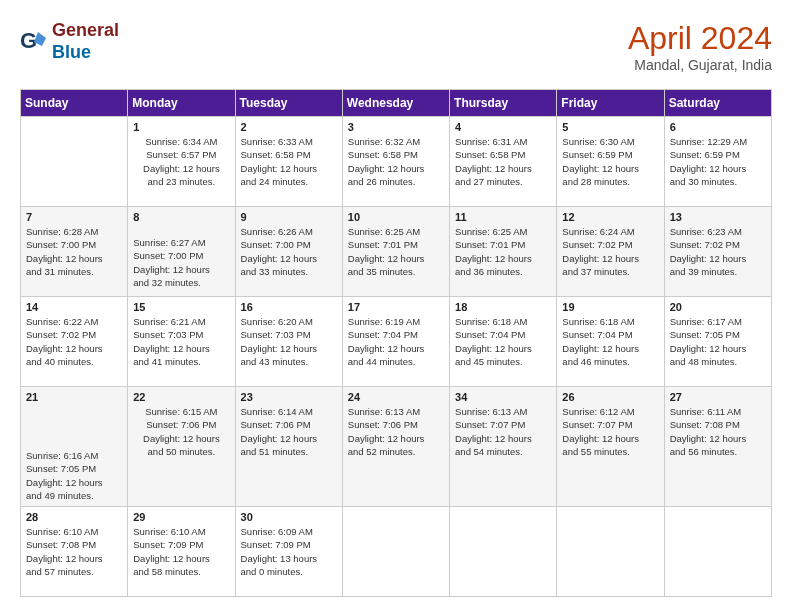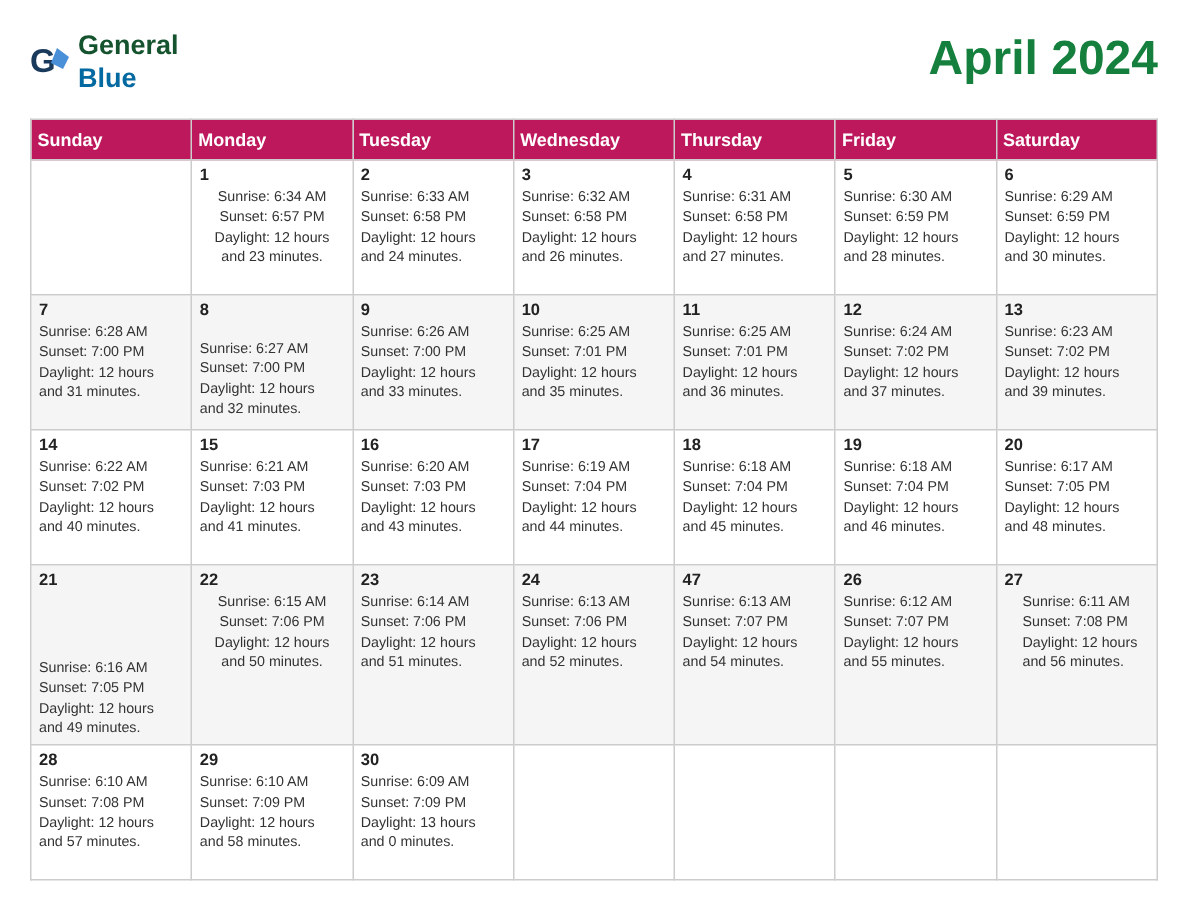--- a/index.html
+++ b/index.html
@@ -20,46 +20,46 @@
       display: flex;
       align-items: center;
     }
     .logo-text {
       font-size: 18px;
       font-weight: bold;
       color: #1a3a5c;
       line-height: 1.2;
     }
     .logo-text span {
-      color: #14532d;
+      color: #7f1d1d;
     }
     .logo-icon {
       width: 28px;
       height: 28px;
       margin-right: 4px;
     }
     .title-block {
       text-align: right;
     }
     .month-title {
       font-size: 32px;
-      font-weight: bold;
-      color: #15803d;
+      font-weight: normal;
+      color: #c2410c;
     }
     .location {
       font-size: 14px;
       color: #555;
     }
     table {
       width: 100%;
       border-collapse: collapse;
       table-layout: fixed;
     }
     th {
-      background-color: #be185d;
+      background-color: #4c1d95;
       color: #fff;
       font-size: 12px;
       font-weight: bold;
       padding: 6px 4px;
       text-align: left;
       border: 1px solid #ccc;
     }
     td {
       border: 1px solid #ccc;
       vertical-align: top;
@@ -94,20 +94,21 @@
       <text x="0" y="20" font-size="22" font-weight="bold" fill="#1a3a5c">G</text>
       <polygon points="18,4 26,10 22,18 14,14" fill="#4a90d9"></polygon>
     </svg>
     <div class="logo-text">
       <div><span>General</span></div>
       <div><span style="color:#0369a1">Blue</span></div>
     </div>
   </div>
   <div class="title-block">
     <div class="month-title">April 2024</div>
+    <div class="location">Mandal, Gujarat, India</div>
   </div>
 </div>
 
 <table>
   <thead>
     <tr>
       <th><span>Sunday</span></th>
       <th><span>Monday</span></th>
       <th><span>Tuesday</span></th>
       <th><span>Wednesday</span></th>
@@ -149,21 +150,21 @@
         </td>
         <td>
           <span class="day-num">5</span>
           <div class="day-info" style="white-space: pre-line;">Sunrise: 6:30 AM
 Sunset: 6:59 PM
 Daylight: 12 hours
 and 28 minutes.</div>
         </td>
         <td>
           <span class="day-num">6</span>
-          <div class="day-info" style="white-space: pre-line;">Sunrise: 6:29 AM
+          <div class="day-info" style="white-space: pre-line;">Sunrise: 12:29 AM
 Sunset: 6:59 PM
 Daylight: 12 hours
 and 30 minutes.</div>
         </td>
       </tr>
       <tr>
         <td>
           <span class="day-num">7</span>
           <div class="day-info" style="white-space: pre-line;">Sunrise: 6:28 AM
 Sunset: 7:00 PM
@@ -287,36 +288,36 @@
 and 51 minutes.</div>
         </td>
         <td>
           <span class="day-num">24</span>
           <div class="day-info" style="white-space: pre-line;">Sunrise: 6:13 AM
 Sunset: 7:06 PM
 Daylight: 12 hours
 and 52 minutes.</div>
         </td>
         <td>
-          <span class="day-num">47</span>
+          <span class="day-num">34</span>
           <div class="day-info" style="white-space: pre-line;">Sunrise: 6:13 AM
 Sunset: 7:07 PM
 Daylight: 12 hours
 and 54 minutes.</div>
         </td>
         <td>
           <span class="day-num">26</span>
           <div class="day-info" style="white-space: pre-line;">Sunrise: 6:12 AM
 Sunset: 7:07 PM
 Daylight: 12 hours
 and 55 minutes.</div>
         </td>
         <td>
           <span class="day-num">27</span>
-          <div class="day-info" style="white-space: pre-line; margin-left: 12px;">Sunrise: 6:11 AM
+          <div class="day-info" style="white-space: pre-line;">Sunrise: 6:11 AM
 Sunset: 7:08 PM
 Daylight: 12 hours
 and 56 minutes.</div>
         </td>
       </tr>
       <tr>
         <td>
           <span class="day-num">28</span>
           <div class="day-info" style="white-space: pre-line;">Sunrise: 6:10 AM
 Sunset: 7:08 PM

